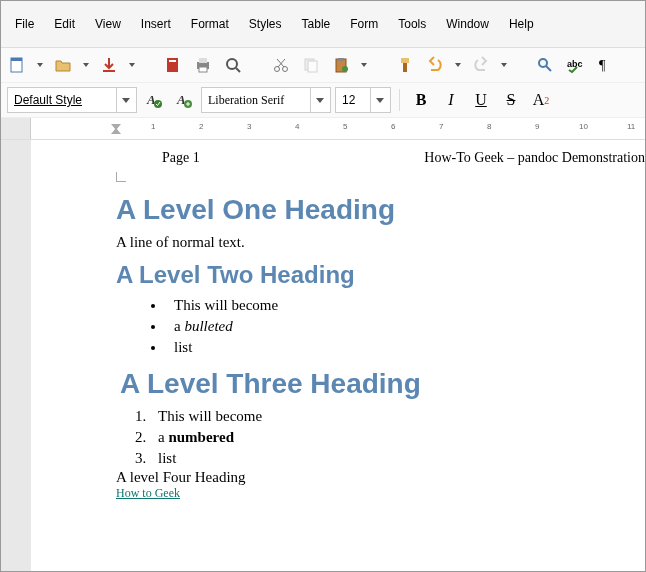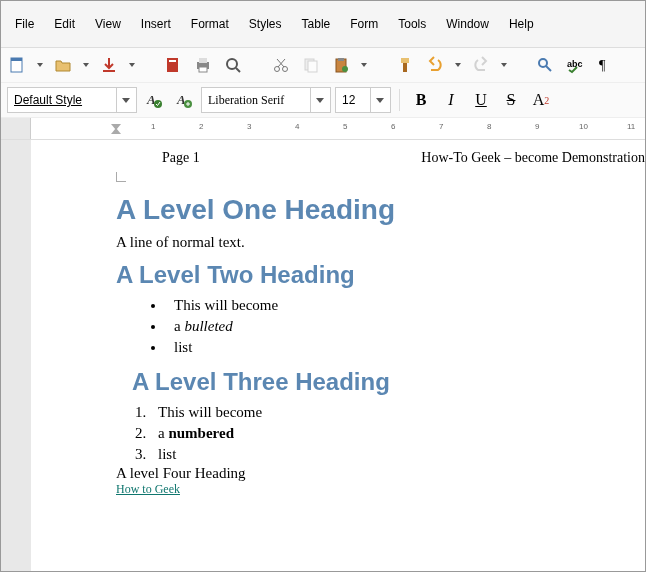--- a/index.html
+++ b/index.html
@@ -30,21 +30,21 @@
 .ruler-main .marker { position: absolute; top: 2px; }
 .workspace { display: flex; height: calc(100% - 110px); }
 .gutter { width: 30px; background: #e8e8e8; }
 .page { flex: 1; background: #fff; padding: 10px 0 0 85px; position: relative; }
 .header { display: flex; justify-content: space-between; font-family: 'Liberation Serif', Georgia, serif; font-size: 14px; margin-bottom: 6px; padding-right: 0; margin-left: 46px; }
 .header .hr-right { margin-left: auto; }
 .corner { position: absolute; left: 85px; top: 32px; width: 10px; height: 10px; border-left: 1px solid #aaa; border-bottom: 1px solid #aaa; }
 .content { font-family: 'Liberation Serif', Georgia, serif; margin-top: 28px; }
 .h1 { color: #5b87b2; font-weight: bold; font-size: 28px; font-family: sans-serif; margin-bottom: 8px; }
 .h2 { color: #5b87b2; font-weight: bold; font-size: 24px; font-family: sans-serif; margin: 10px 0 6px; }
-.h3 { color: #5b87b2; font-weight: bold; font-size: 24px; font-family: sans-serif; margin: 10px 16px 6px; }
+.h3 { color: #5b87b2; font-weight: bold; font-size: 28px; font-family: sans-serif; margin: 10px 4px 6px; }
 .normal { font-size: 15px; margin: 4px 0; }
 .bullets { list-style: disc; margin-left: 50px; font-size: 15px; }
 .bullets li { padding: 2px 0 2px 8px; }
 .numbers { margin-left: 34px; font-size: 15px; }
 .numbers li { padding: 2px 0 2px 8px; }
 .link { color: #0f766e; text-decoration: underline; }
 .italic { font-style: italic; }
 .bold { font-weight: bold; }
 .h4text { font-size: 15px; }
 </style>
@@ -239,21 +239,21 @@
     <span class="tick" style="left:548px">10</span>
     <span class="tick" style="left:596px">11</span>
   </div>
 </div>
 
 <div class="workspace">
   <div class="gutter"></div>
   <div class="page">
     <div class="header">
       <span>Page 1</span>
-      <span class="hr-right">How-To Geek – become Demonstration</span>
+      <span class="hr-right">How-To Geek – pandoc Demonstration</span>
     </div>
     <div class="corner"></div>
     <div class="content">
       <div class="h1">A Level One Heading</div>
       <div class="normal">A line of normal text.</div>
       <div class="h2">A Level Two Heading</div>
       <ul class="bullets">
         <li><span>This will become</span><span class="italic"></span><span></span></li>
         <li><span>a </span><span class="italic">bulleted</span><span></span></li>
         <li><span>list</span><span class="italic"></span><span></span></li>

